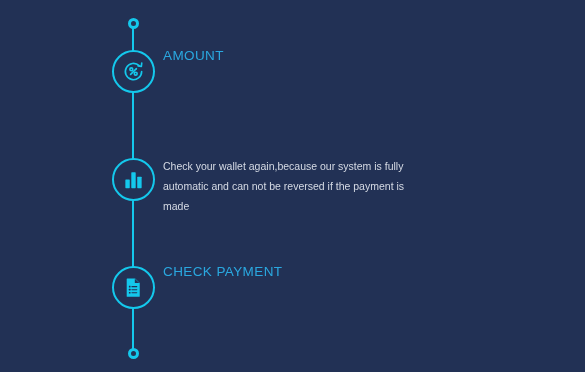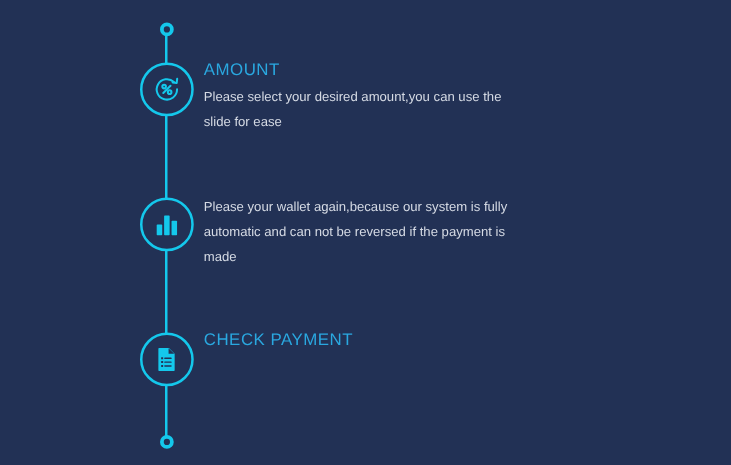--- a/index.html
+++ b/index.html
@@ -105,34 +105,33 @@
       <svg width="23" height="23" viewBox="0 0 24 24" fill="none" stroke="#14c8ec" stroke-width="1.7" stroke-linecap="round" stroke-linejoin="round">
         <path d="M20.5 12a8.5 8.5 0 1 1-2.6-6.1"></path>
         <polyline points="20.6,3.2 20.2,6.6 16.8,6.2"></polyline>
         <line x1="9" y1="15" x2="15" y2="9"></line>
         <circle cx="9.7" cy="9.7" r="1.5"></circle>
         <circle cx="14.3" cy="14.3" r="1.5"></circle>
       </svg>
     </div>
     <div class="content" style="top:48px;">
       <div class="step-title">AMOUNT</div>
-      <div class="step-desc">Please select your desired amount,you can use the slide for ease</div>
     </div>
   </div>
 
   <div class="step" style="top:0;">
     <div class="node" style="top:158px;">
       <svg width="23" height="23" viewBox="0 0 24 24" fill="#14c8ec">
         <rect x="3.5" y="12" width="4.6" height="9" rx="0.6"></rect>
         <rect x="9.7" y="4.5" width="4.6" height="16.5" rx="0.6"></rect>
         <rect x="15.9" y="9" width="4.6" height="12" rx="0.6"></rect>
       </svg>
     </div>
     <div class="content" style="top:156px;">
-      <div class="step-desc">Please your wallet again,because our system is fully automatic and can not be reversed if the payment is made</div>
+      <div class="step-desc">Check your wallet again,because our system is fully automatic and can not be reversed if the payment is made</div>
     </div>
   </div>
 
   <div class="step" style="top:0;">
     <div class="node" style="top:266px;">
       <svg width="23" height="23" viewBox="0 0 24 24">
         <path d="M5.5 2.5h8.2L18.5 7.3V21a0.6 0.6 0 0 1-0.6 0.6H5.5A0.6 0.6 0 0 1 4.9 21V3.1a0.6 0.6 0 0 1 0.6-0.6z" fill="#14c8ec"></path>
         <path d="M13.4 2.8v4.6h4.8" fill="#223155"></path>
         <g fill="#223155">
           <rect x="7.2" y="10.2" width="1.7" height="1.7" rx="0.3"></rect>

